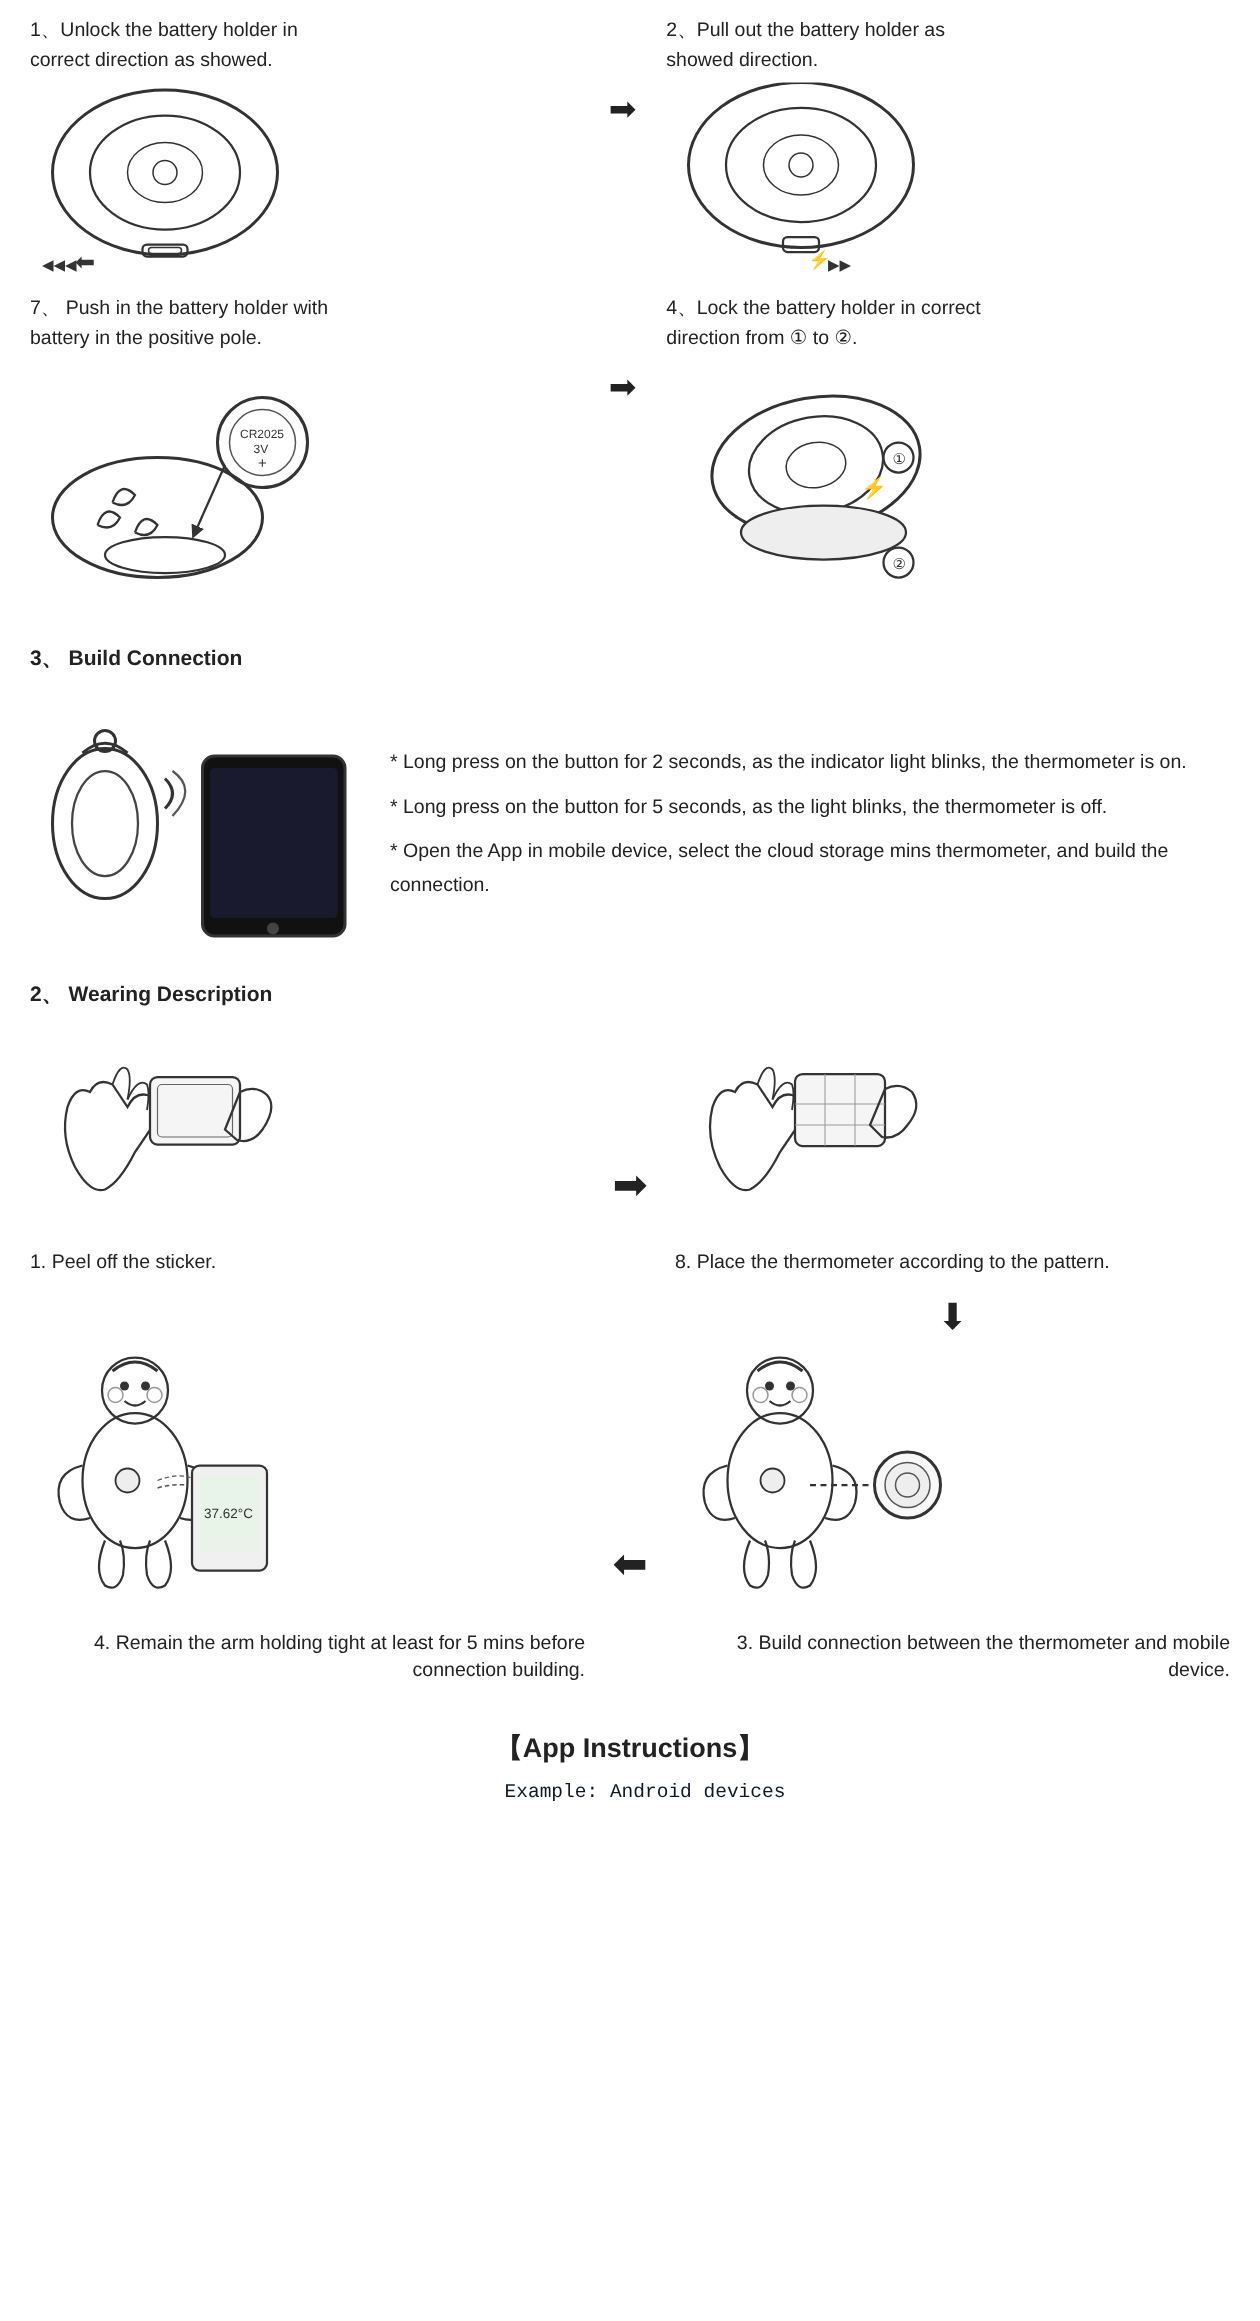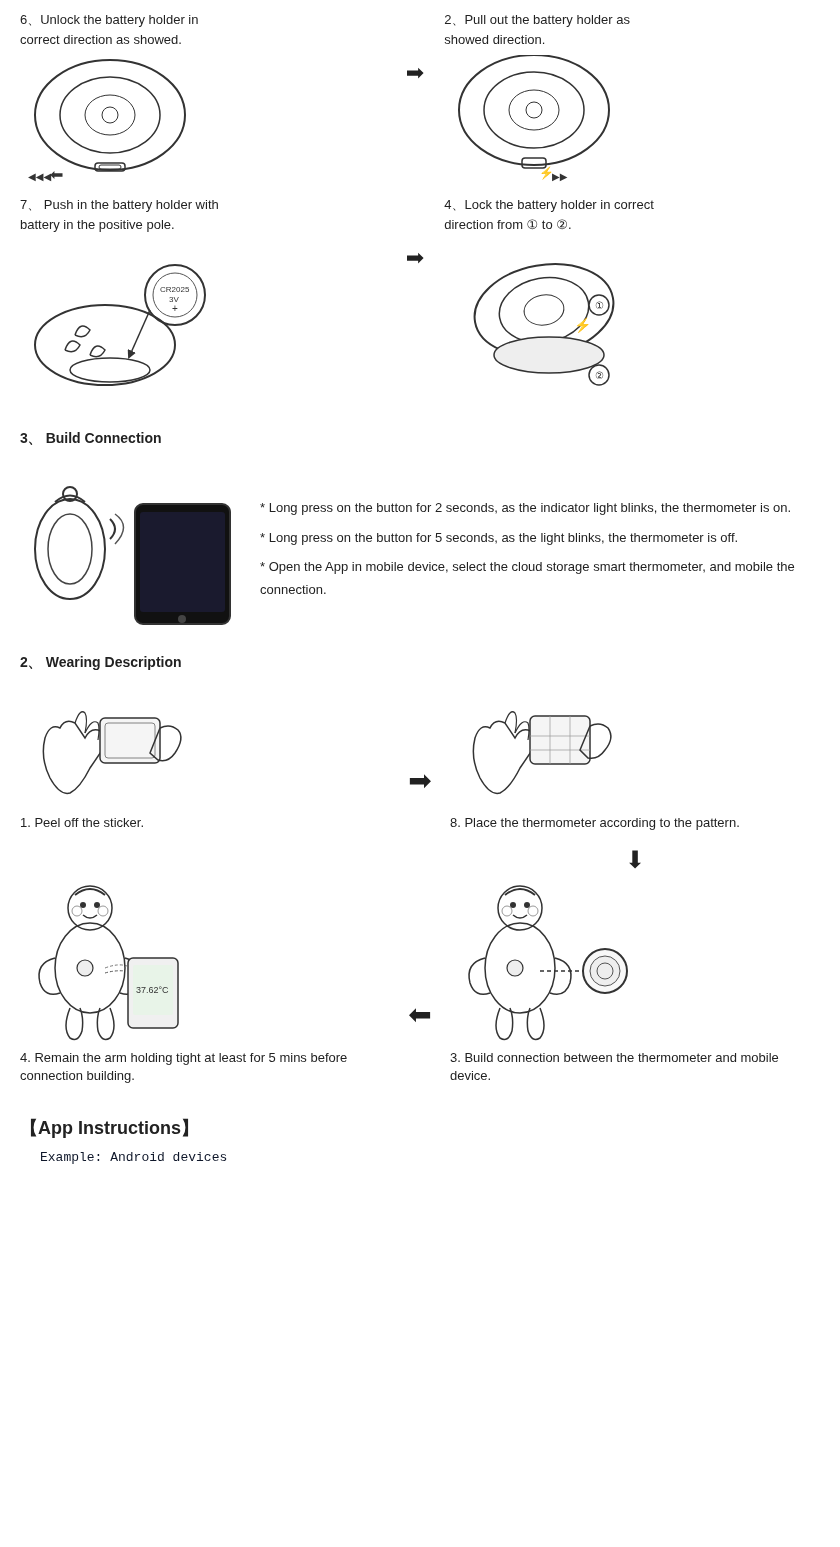--- a/index.html
+++ b/index.html
@@ -80,22 +80,23 @@
     }
 
     .wearing-col {
       display: flex;
       flex-direction: column;
       align-items: flex-start;
     }
 
     .wearing-label {
       font-size: 13px;
-      margin-top: 6px;
+      margin-top: 24px;
       line-height: 1.4;
+      text-align: right;
     }
 
     .wearing-arrow {
       display: flex;
       align-items: center;
       justify-content: center;
       font-size: 24px;
       padding-top: 40px;
     }
 
@@ -126,21 +127,21 @@
       margin: 4px 0;
     }
   </style>
 </head>
 <body>
 
 <div class="battery-section">
 
   <div class="battery-row">
     <div class="battery-col">
-      <div class="step-text">6、Unlock the battery holder in correct direction as showed.</div>
+      <div class="step-text">1、Unlock the battery holder in correct direction as showed.</div>
       <div class="illus">
 
         <svg width="180" height="130" viewBox="0 0 180 130">
 
           <ellipse cx="90" cy="60" rx="75" ry="55" fill="none" stroke="#333" stroke-width="2"></ellipse>
 
           <ellipse cx="90" cy="60" rx="50" ry="38" fill="none" stroke="#333" stroke-width="1.5"></ellipse>
 
           <ellipse cx="90" cy="60" rx="25" ry="20" fill="none" stroke="#333" stroke-width="1"></ellipse>
 
@@ -254,21 +255,21 @@
 
       <rect x="120" y="48" width="85" height="100" rx="3" fill="#1a1a2e"></rect>
 
       <circle cx="162" cy="155" r="4" fill="#444"></circle>
     </svg>
   </div>
 
   <div class="connection-text">
     <div style="margin-bottom:6px;">* Long press on the button for 2 seconds, as the indicator light blinks, the thermometer is on.</div>
     <div style="margin-bottom:6px;">* Long press on the button for 5 seconds, as the light blinks, the thermometer is off.</div>
-    <div>* Open the App in mobile device, select the cloud storage smart thermometer, and mobile the connection.</div>
+    <div>* Open the App in mobile device, select the cloud storage mins thermometer, and build the connection.</div>
   </div>
 </div>
 
 <div class="section-header">2、 Wearing Description</div>
 
 <div style="display:grid; grid-template-columns:1fr 60px 1fr; margin-bottom:10px;">
   <div class="wearing-col">
     <svg width="180" height="120" viewBox="0 0 180 120">
 
       <path d="M30,90 Q20,70 25,50 Q30,35 40,40 Q45,30 55,35 L65,50 Q70,40 78,42 Q88,45 85,58 L70,80 Q60,100 50,105 Q40,108 30,90" fill="none" stroke="#333" stroke-width="1.5"></path>
@@ -376,16 +377,16 @@
       <circle cx="155" cy="88" r="22" fill="#f8f8f8" stroke="#333" stroke-width="2"></circle>
       <circle cx="155" cy="88" r="15" fill="#eee" stroke="#555" stroke-width="1"></circle>
       <circle cx="155" cy="88" r="8" fill="none" stroke="#555" stroke-width="1"></circle>
 
       <line x1="90" y1="88" x2="133" y2="88" stroke="#333" stroke-width="1.5" stroke-dasharray="4,3"></line>
     </svg>
     <div class="wearing-label">3. Build connection between the thermometer and mobile device.</div>
   </div>
 </div>
 
-<div style="margin-top:30px;">
+<div style="margin-top:30px;text-align:center;">
   <div class="app-instructions-header">【App Instructions】</div>
   <div class="app-example">Example: Android devices</div>
 </div>
 
 </body></html>

